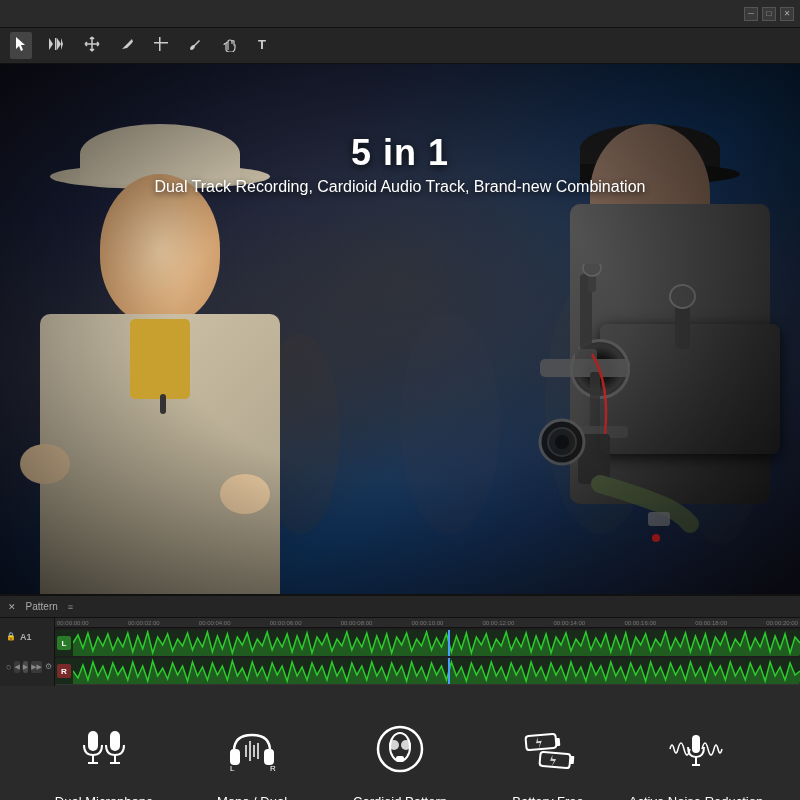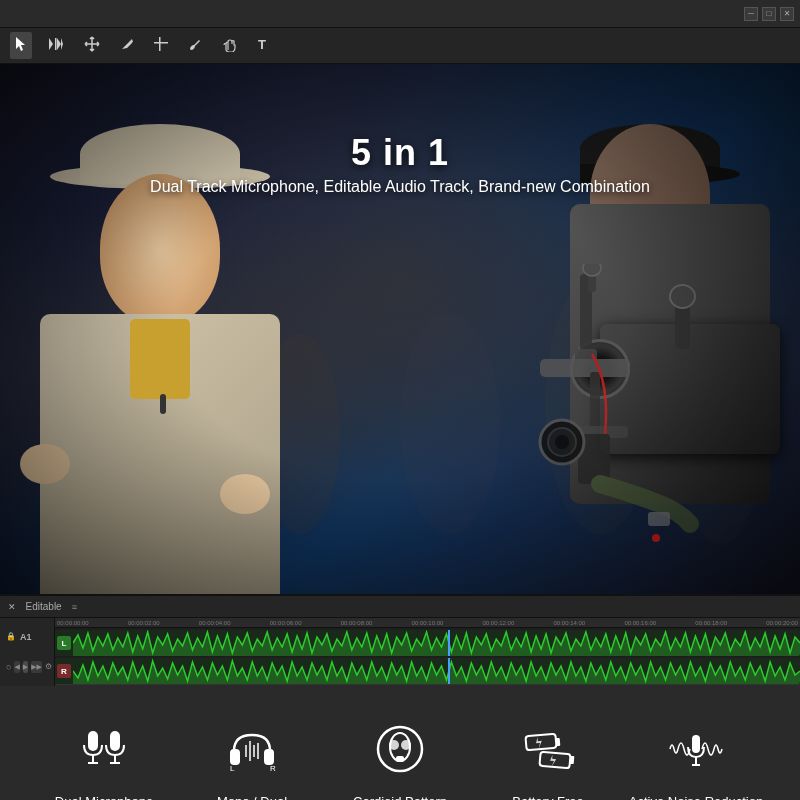--- a/index.html
+++ b/index.html
@@ -652,31 +652,31 @@
     <rect x="128" y="0" width="8" height="28" rx="3" fill="#3a3a3a"></rect>
     <ellipse cx="132" cy="4" rx="9" ry="8" fill="#4a4a4a" stroke="#666" stroke-width="1.5"></ellipse>
 
     <path d="M140 220 Q175 230 200 240 Q220 248 230 260" stroke="#4a5a3a" stroke-width="18" fill="none" stroke-linecap="round"></path>
 
     <rect x="188" y="248" width="22" height="14" rx="3" fill="#888" opacity="0.8"></rect>
   </svg>
 
   <div class="video-title-overlay">
     <div class="main-title">5 in 1</div>
-    <div class="sub-title">Dual Track Microphone, Editable Audio Track, Brand-new Combination</div>
+    <div class="sub-title">Dual Track Recording, Cardioid Audio Track, Brand-new Combination</div>
   </div>
 
   <div class="vignette"></div>
 </div>
 
 <div class="timeline-area">
 
   <div class="timeline-header">
     <span style="font-size:9px;color:#aaa;">✕</span>
-    <span class="timeline-label">Editable</span>
+    <span class="timeline-label">Pattern</span>
     <span style="font-size:9px;color:#888;">≡</span>
   </div>
 
   <div class="timeline-content">
 
     <div class="timeline-track-labels">
       <div class="track-label-row">
         <span style="font-size:8px;color:#777;">🔒</span>
         <span style="font-size:9px;color:#aaa;font-weight:bold;">A1</span>
       </div>

